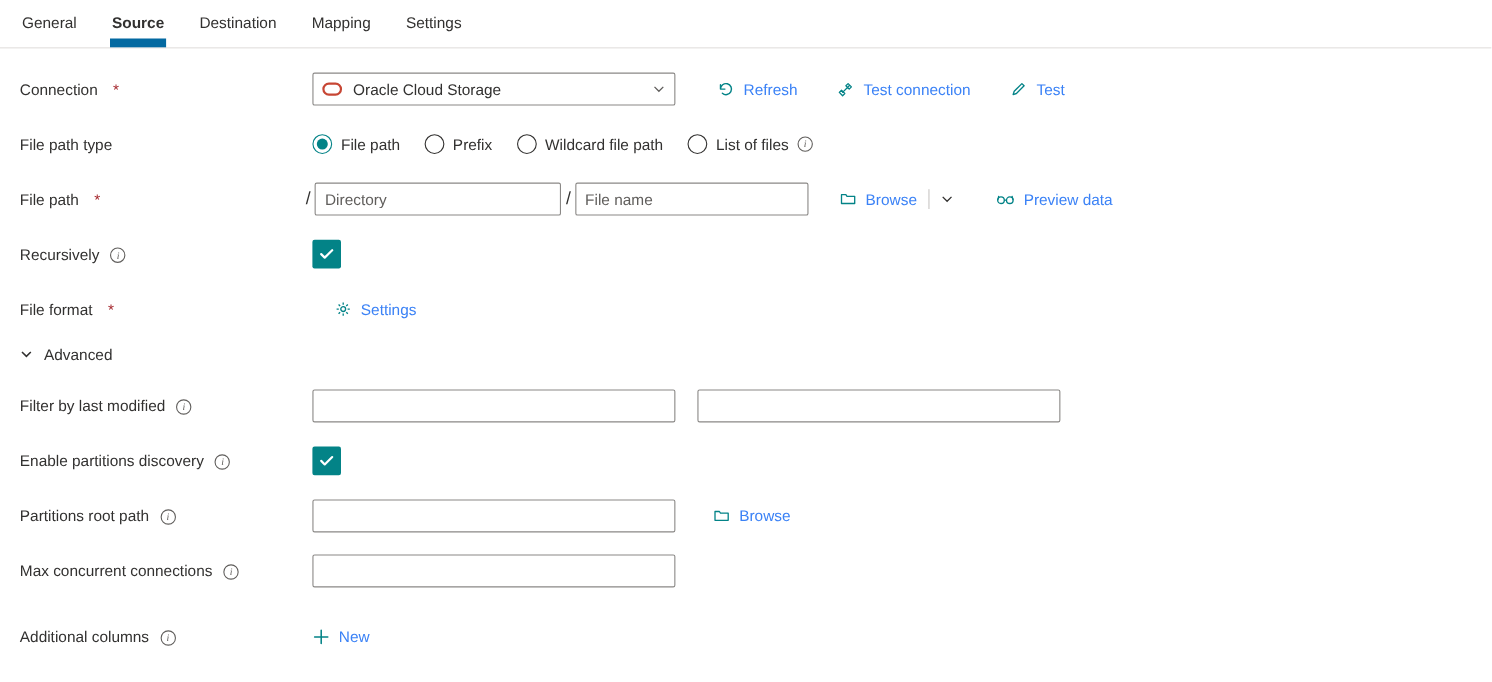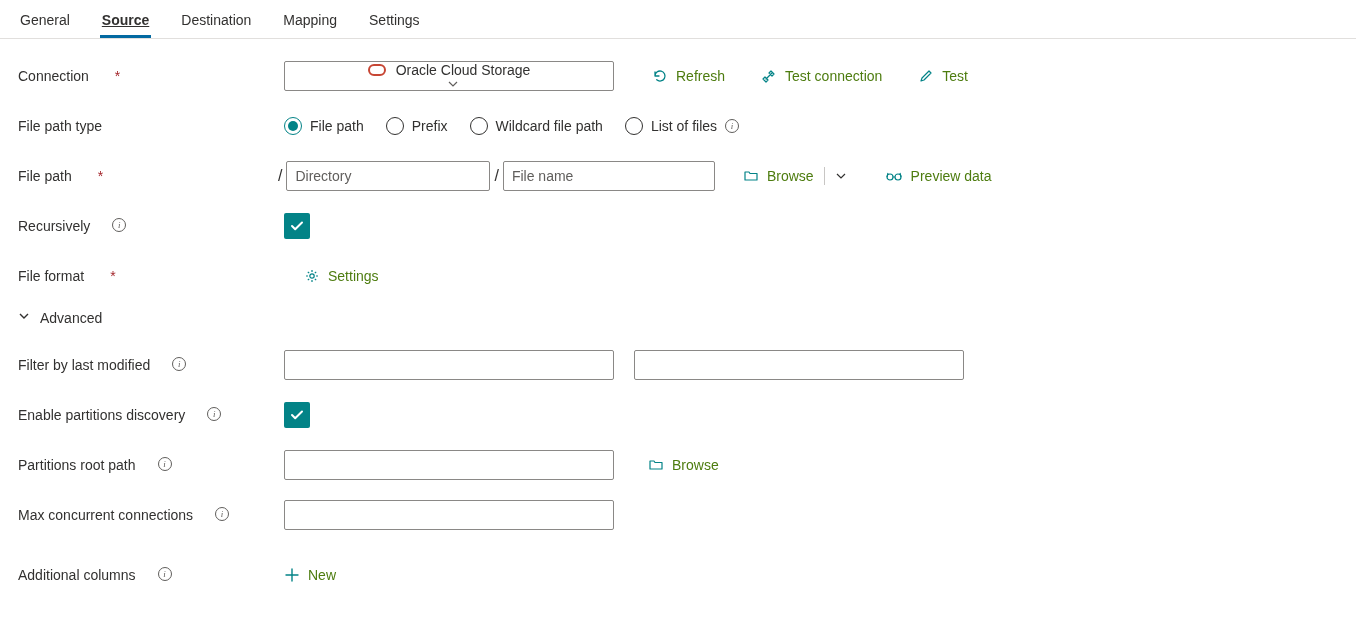--- a/index.html
+++ b/index.html
@@ -18,38 +18,37 @@
       border-bottom: 1px solid #e1dfdd;
     }
     .tab {
       padding: 4px 2px 10px 2px;
       cursor: pointer;
       color: #323130;
       font-size: 14px;
     }
     .tab.active {
       font-weight: 600;
-      border-bottom: 3px solid #0369a1;
+      border-bottom: 8px solid #0369a1;
       padding-bottom: 7px;
-      text-decoration: underline;
     }
     
     .form-area { padding: 20px 18px 30px 18px; }
     .row {
       display: flex;
       align-items: center;
       min-height: 34px;
       margin-bottom: 16px;
     }
     .row .label-col {
       width: 266px;
       flex: 0 0 266px;
       display: flex;
-      align-items: flex-start;
-      gap: 22px;
+      align-items: flex-end;
+      gap: 10px;
       font-size: 14px;
       color: #323130;
     }
     .req { color: #a4262c; margin-left: 4px; }
     .info-icon {
       width: 14px; height: 14px;
       border: 1px solid #605e5c;
       border-radius: 50%;
       display: inline-flex;
       align-items: center; justify-content: center;
@@ -63,37 +62,36 @@
     .select, .input {
       height: 30px;
       border: 1px solid #8a8886;
       border-radius: 2px;
       background: #fff;
       font-size: 14px;
       padding: 0 8px;
       color: #323130;
       display: flex;
       align-items: center;
-      flex-direction: column;
     }
     .select { justify-content: space-between; cursor: pointer; }
     .select .chev { margin-left: 8px; }
     .input::placeholder { color: #605e5c; }
     .input { outline: none; }
     .w-connection { width: 330px; }
     .w-bucket { width: 236px; }
-    .w-dir { width: 204px; }
+    .w-dir { width: 224px; }
     .w-file { width: 212px; }
     .w-format { width: 330px; }
     .w-time { width: 330px; }
     .path-sep { font-size: 16px; color: #323130; margin: 0 -6px; }
 
     .action {
       display: inline-flex; align-items: center; gap: 8px;
-      color: #4d7c0f; cursor: pointer; font-size: 14px;
+      color: #3b82f6; cursor: pointer; font-size: 14px;
     }
     .action .ic { color: #038387; display:inline-flex; }
     .vsep { width:1px; height:18px; background:#c8c6c4; }
 
     .radio-group { display:flex; gap: 22px; align-items:center; }
     .radio { display:inline-flex; align-items:center; gap:8px; cursor:pointer; }
     .radio .r-outer {
       width:18px; height:18px; border:1px solid #323130; border-radius:50%;
       display:inline-flex; align-items:center; justify-content:center;
     }
@@ -103,21 +101,21 @@
 
     .checkbox {
       width: 26px; height: 26px;
       background: #038387; border-radius:2px;
       display:inline-flex; align-items:center; justify-content:center;
       cursor:pointer;
     }
     .checkbox svg { stroke:#fff; }
 
     .adv-toggle {
-      display:inline-flex; gap:10px;
+      display:inline-flex; align-items:center; gap:10px;
       cursor:pointer; font-size:14px; color:#323130; margin-bottom: 22px;
     }
 
     .subhead-row { display:flex; margin-bottom:8px; }
     .subhead-row .spacer { width:266px; flex:0 0 266px; }
     .subhead { font-size:14px; color:#323130; width:330px; margin-right:20px; }
 
     .oracle-icon {
         width:18px; height:12px;
         border:2px solid #c74634;

